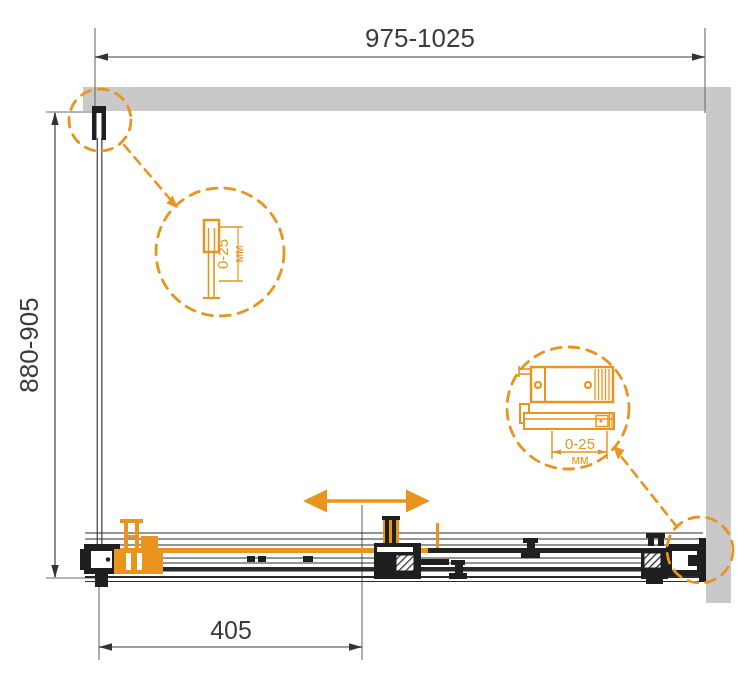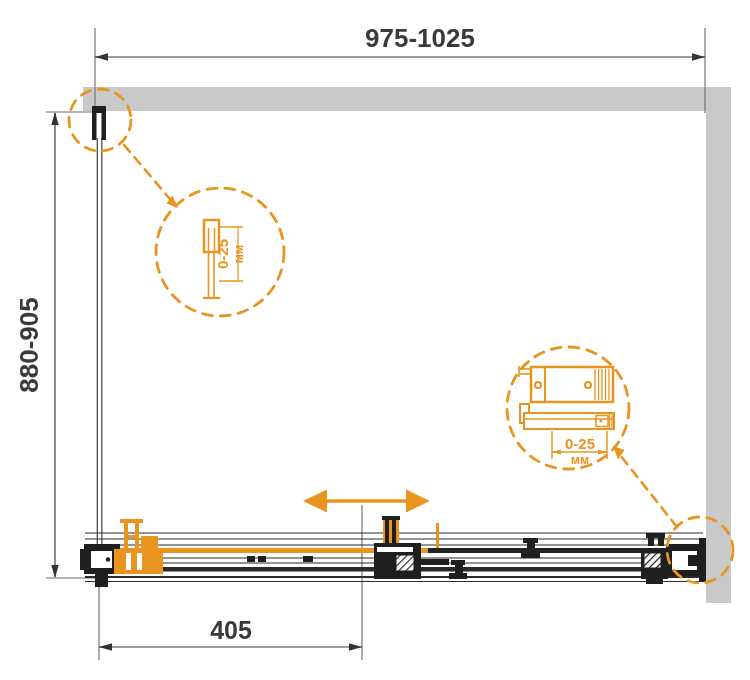--- a/index.html
+++ b/index.html
@@ -2,21 +2,21 @@
 <html><head>
 <meta charset="utf-8">
 <style>
   :root{
     --accent:#E8941F;
     --wall:#C9C9C9;
     --ink:#1F1F1F;
     --dim:#4A4A4A;
   }
   html,body{margin:0;padding:0;background:#fff;}
-  .stage{width:750px;height:680px;position:relative;background:#fff;overflow:hidden;font-weight:bold;}
+  .stage{width:750px;height:680px;position:relative;background:#fff;overflow:hidden;}
   svg{display:block;}
   .wall{fill:var(--wall);}
   .ext{stroke:#6b6b6b;stroke-width:1.1;fill:none;}
   .dimln{stroke:#3f3f3f;stroke-width:1.2;fill:none;}
   .dimarrow{fill:#333;}
   .dimtext{font-family:"Liberation Sans",sans-serif;font-size:26px;fill:#3a3a3a;text-anchor:middle;}
   .dimtext-sm{font-family:"Liberation Sans",sans-serif;font-size:25px;fill:#3a3a3a;text-anchor:middle;}
   .rail{stroke:#2b2b2b;fill:none;}
   .blk{fill:var(--ink);}
   .org{fill:var(--accent);}

